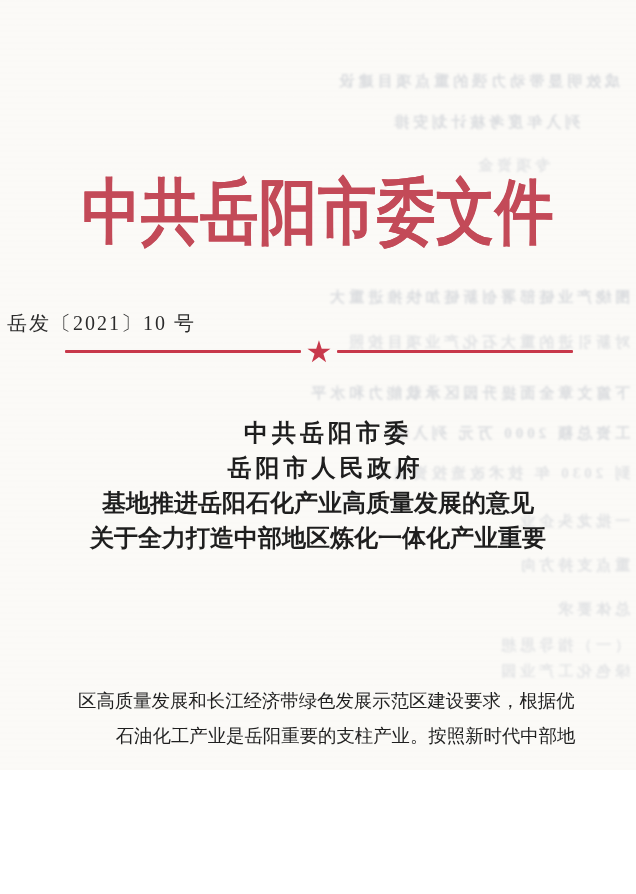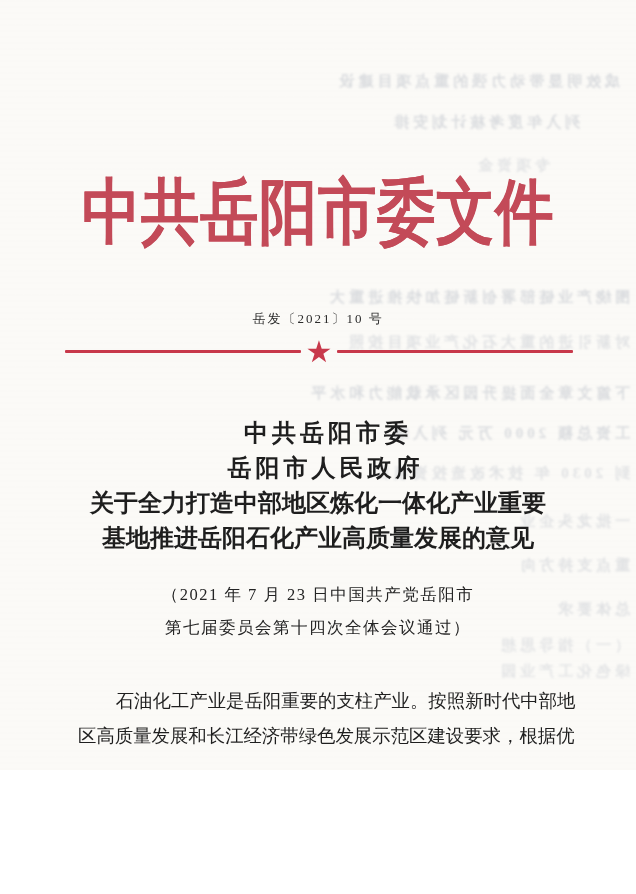--- a/index.html
+++ b/index.html
@@ -45,24 +45,25 @@
     letter-spacing: 1px;
     transform: scaleY(1.22);
     transform-origin: center;
     text-shadow: 0.5px 0 0 #c34a58;
   }
 
   .doc-number {
     position: absolute;
     top: 310px;
     left: 0; right: 0;
-    text-align: center;
-    font-size: 13px;
+    text-align: left;
+    font-size: 20px;
     letter-spacing: 2px;
     color: #2b2b2b;
+    padding-left: 7px;
   }
 
   .divider {
     position: absolute;
     top: 336px;
     left: 65px;
     width: 508px;
     height: 30px;
     display: flex;
     align-items: center;
@@ -156,29 +157,25 @@
 
   <div class="divider">
     <span class="rule"></span>
     <span class="star">★</span>
     <span class="rule"></span>
   </div>
 
   <div class="title-block">
     <div class="t-spaced-1">中共岳阳市委</div>
     <div class="t-spaced-2">岳阳市人民政府</div>
+    <div>基地推进岳阳石化产业高质量发展的意见</div>
     <div>关于全力打造中部地区炼化一体化产业重要</div>
-    <div>基地推进岳阳石化产业高质量发展的意见</div>
   </div>
 
-  <div class="meeting-note">
-    <div>（2021 年 7 月 23 日中国共产党岳阳市</div>
-    <div>第七届委员会第十四次全体会议通过）</div>
-  </div>
 
   <div class="body-text">
+    <div class="line">区高质量发展和长江经济带绿色发展示范区建设要求，根据优</div>
     <div class="line indent">石油化工产业是岳阳重要的支柱产业。按照新时代中部地</div>
-    <div class="line">区高质量发展和长江经济带绿色发展示范区建设要求，根据优</div>
   </div>
 
   <div class="page-number">— 1 —</div>
 
 </div>
 
 </body></html>

